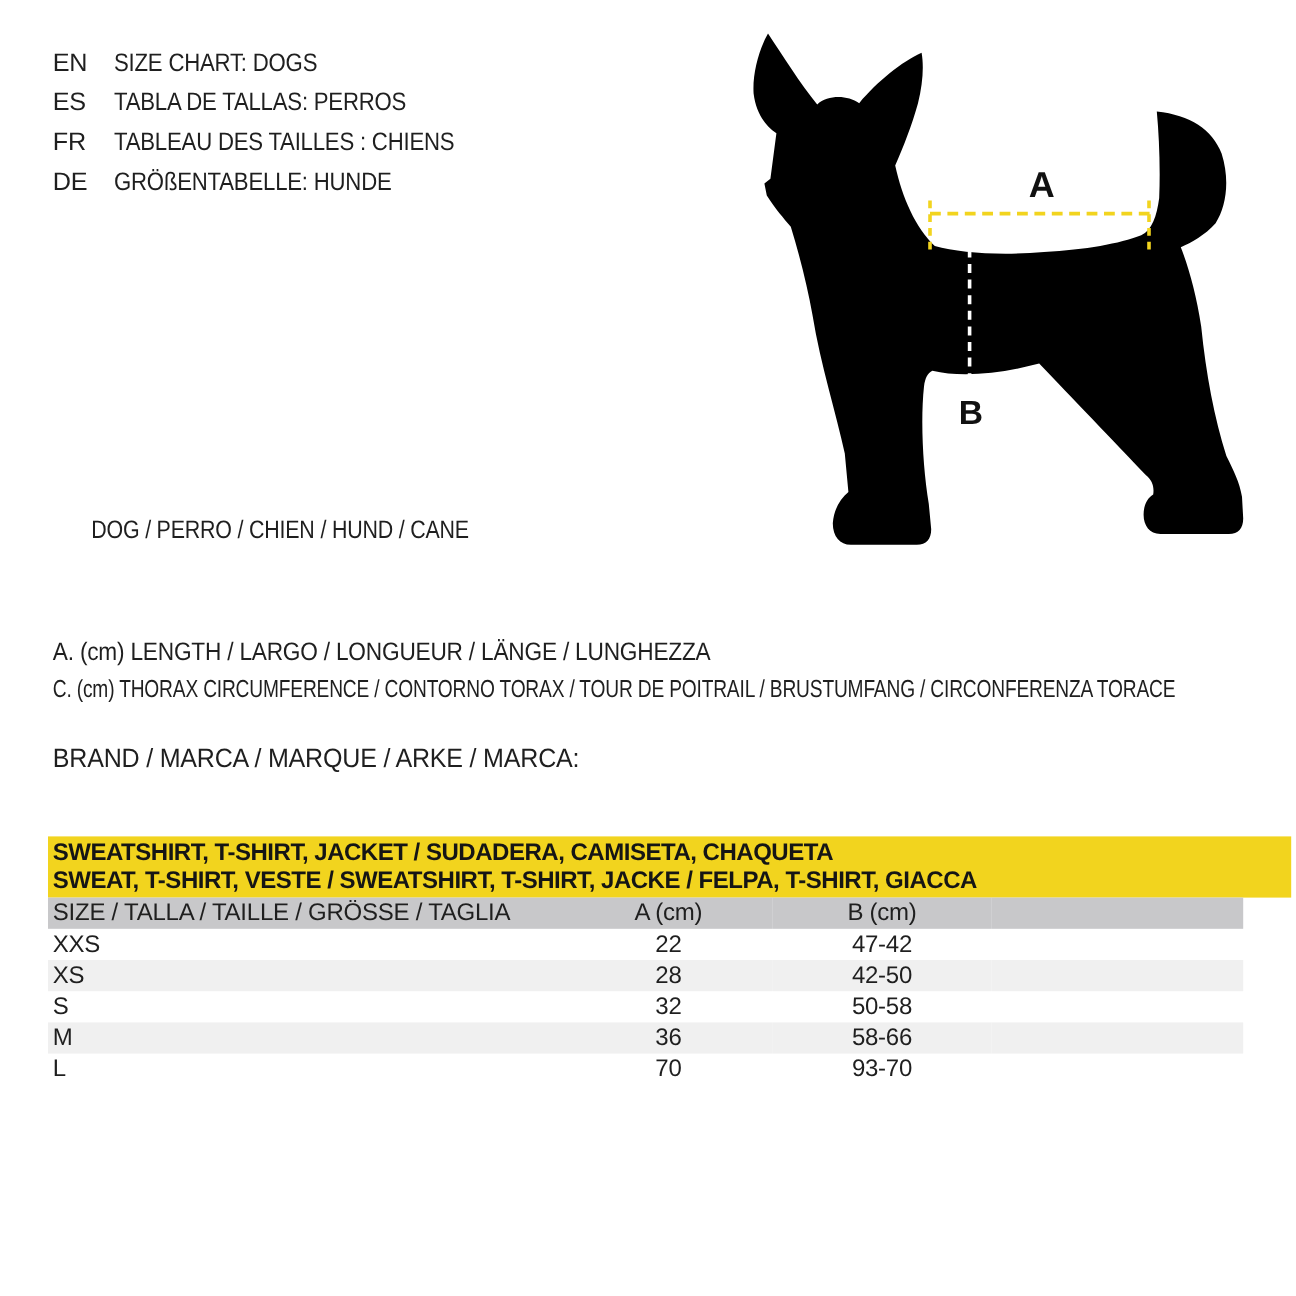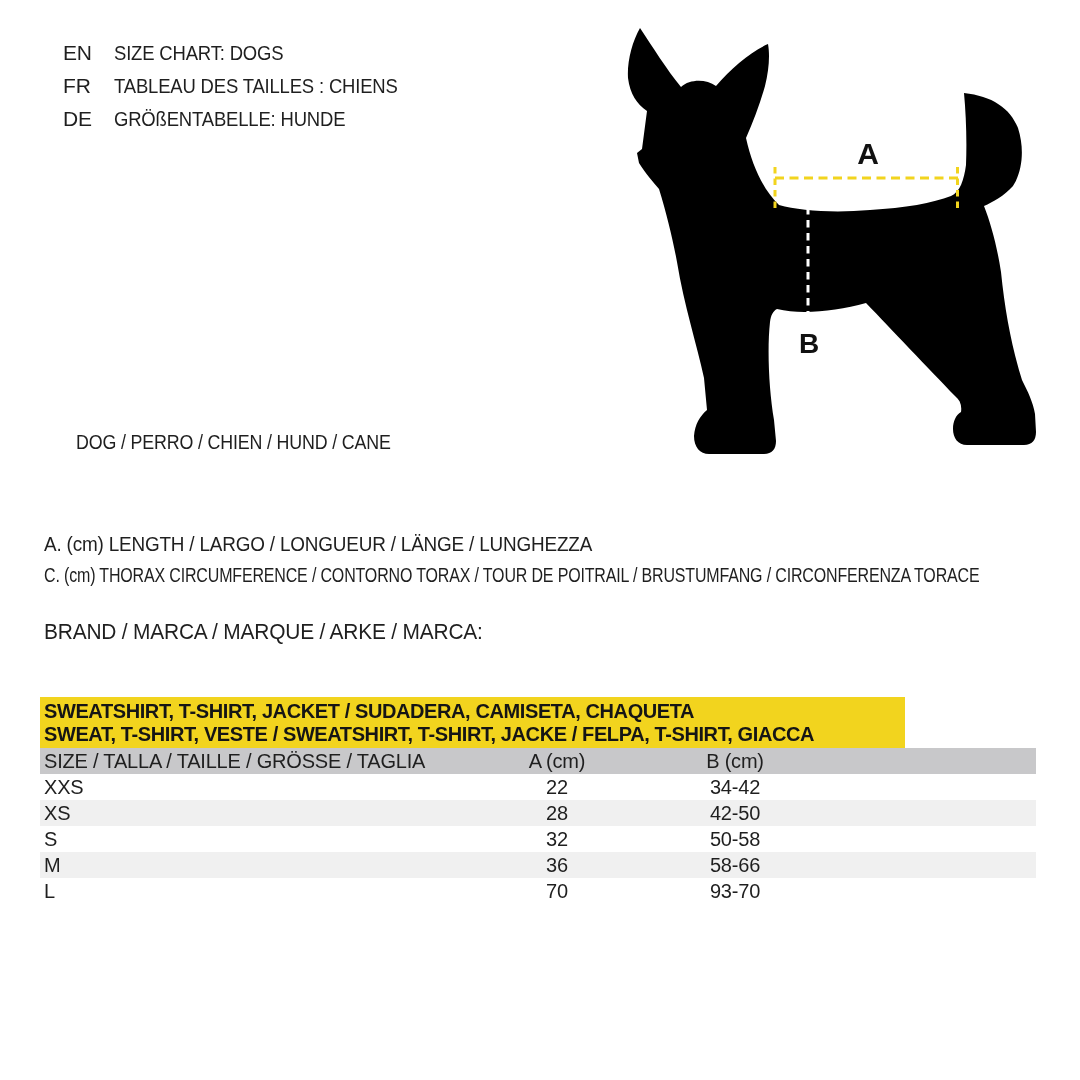--- a/index.html
+++ b/index.html
@@ -23,39 +23,39 @@
   
   .sx{display:inline-block;transform-origin:0 50%;white-space:nowrap;}
   .sx95{transform:scaleX(.95);}
   .sx90{transform:scaleX(.90);}
   .sx88{transform:scaleX(.88);}
   .sx85{transform:scaleX(.85);}
   .sx78{transform:scaleX(.78);}
 
   .langs{position:absolute;left:44px;top:36px;}
   .lang-row{display:flex;height:33px;align-items:center;font-size:21px;}
-  .lang-code{width:51px;flex:0 0 51px;margin-left:19px;}
+  .lang-code{width:51px;flex:0 0 51px;}
 
   .dog-figure{position:absolute;left:600px;top:10px;width:480px;height:460px;}
   .dog-figure svg{display:block;width:100%;height:100%;}
   .dog-body{fill:var(--silhouette);}
   .dash-a{stroke:var(--yellow);stroke-width:3;fill:none;}
   .dash-b{stroke:var(--dash_white);stroke-width:3;fill:none;}
   .fig-label{font-family:"Liberation Sans",sans-serif;font-weight:bold;fill:#111111;text-anchor:middle;}
 
   .dog-caption{position:absolute;left:44px;top:430px;font-size:21px;margin-left:32px;}
 
   .legend{position:absolute;left:44px;top:528px;}
   .legend-line{height:31px;line-height:31px;font-size:21px;}
   .legend-line.l2{font-size:20.5px;}
 
   .brand{position:absolute;left:44px;top:619px;font-size:22px;}
 
   .band{
-    position:absolute;left:40px;top:697px;width:865px;height:51px;
+    position:absolute;left:40px;top:697px;width:1036px;height:51px;
     background:var(--yellow);padding:3px 0 0 4px;
   }
   .band-line{font-size:20px;font-weight:bold;line-height:23px;color:#151515;letter-spacing:-0.4px;}
 
   table.sizes{
     position:absolute;left:40px;top:748px;width:996px;
     border-collapse:collapse;table-layout:fixed;
     font-size:20px;
   }
   table.sizes tr{height:26px;}
@@ -68,20 +68,24 @@
   table.sizes .c{text-align:center;}
   table.sizes tbody tr:nth-child(even){background:var(--row_alt);}
 </style>
 </head>
 <body>
 
 <div class="langs">
   <div class="lang-row">
     <span class="lang-code">EN</span>
     <span class="lang-label"><span class="sx sx88">SIZE CHART: DOGS</span></span>
+  </div>
+  <div class="lang-row">
+    <span class="lang-code">ES</span>
+    <span class="lang-label"><span class="sx sx88">TABLA DE TALLAS: PERROS</span></span>
   </div>
   <div class="lang-row">
     <span class="lang-code">FR</span>
     <span class="lang-label"><span class="sx sx88">TABLEAU DES TAILLES : CHIENS</span></span>
   </div>
   <div class="lang-row">
     <span class="lang-code">DE</span>
     <span class="lang-label"><span class="sx sx88">GRÖßENTABELLE: HUNDE</span></span>
   </div>
 </div>
@@ -172,21 +176,21 @@
       <th>SIZE / TALLA / TAILLE / GRÖSSE / TAGLIA</th>
       <th class="c">A (cm)</th>
       <th class="c">B (cm)</th>
       <th></th>
     </tr>
   </thead>
   <tbody>
     <tr>
       <td>XXS</td>
       <td class="c">22</td>
-      <td class="c">34-42</td>
+      <td class="c">47-42</td>
       <td></td>
     </tr>
     <tr>
       <td>XS</td>
       <td class="c">28</td>
       <td class="c">42-50</td>
       <td></td>
     </tr>
     <tr>
       <td>S</td>

